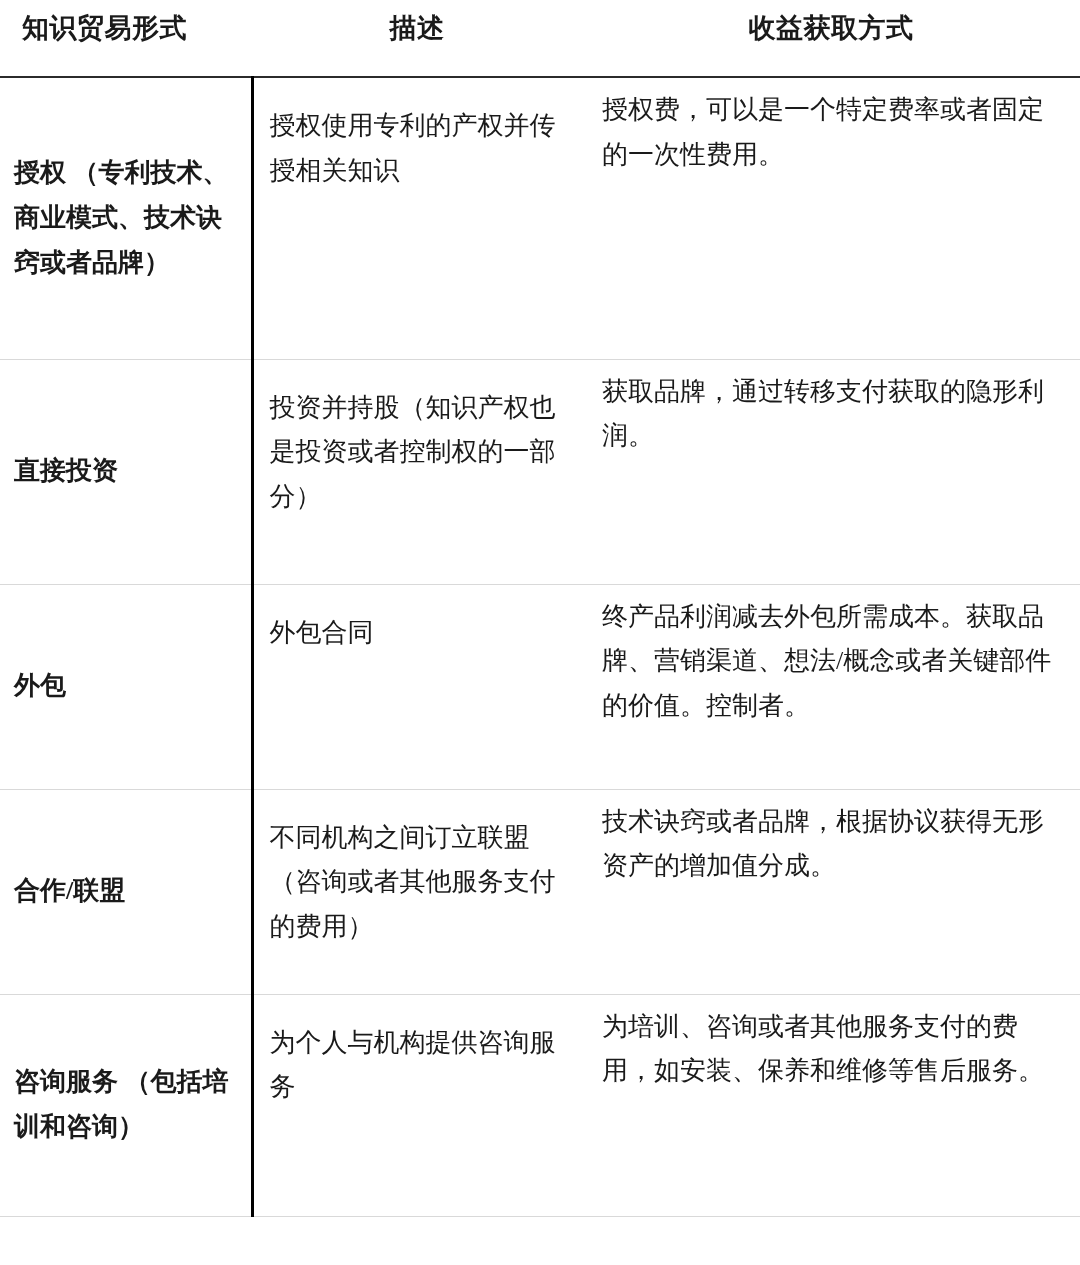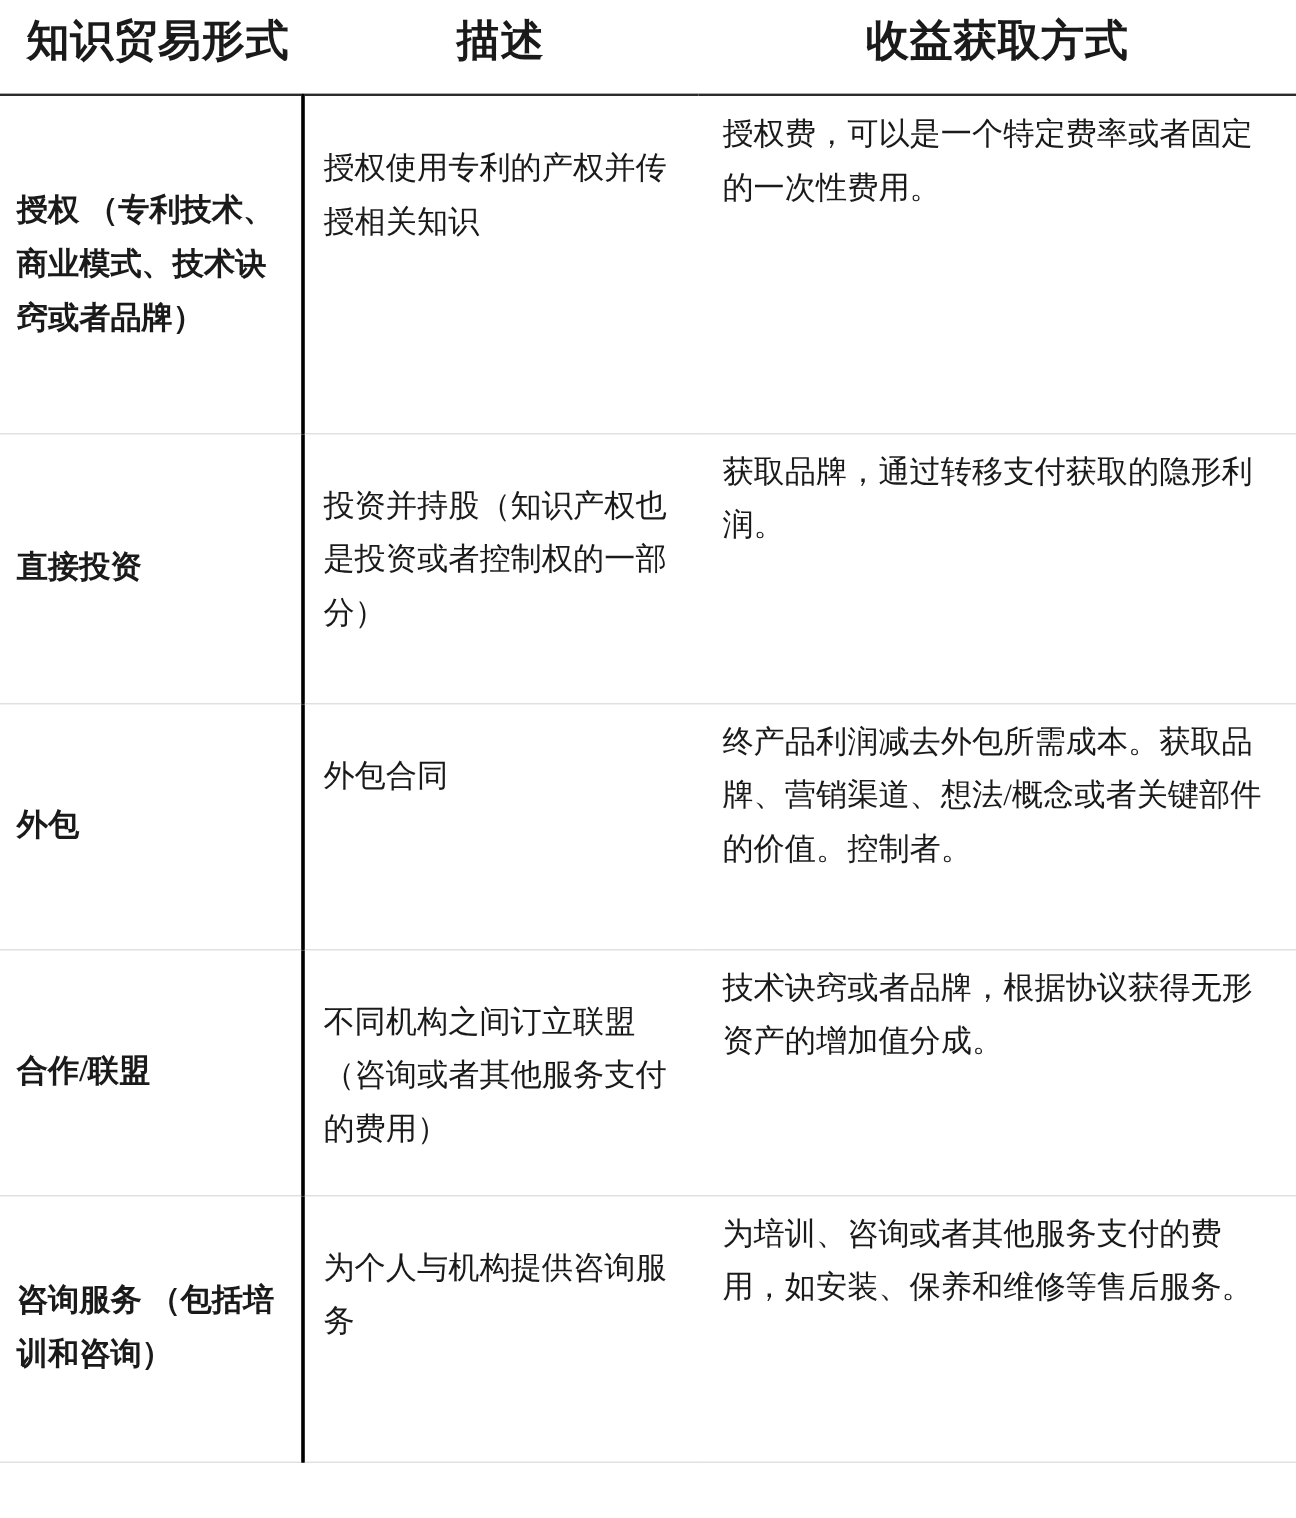--- a/index.html
+++ b/index.html
@@ -25,23 +25,23 @@
     width: 1080px;
     table-layout: fixed;
   }
 
   table.kt col.c1 { width: 252px; }
   table.kt col.c2 { width: 330px; }
   table.kt col.c3 { width: 498px; }
 
   table.kt thead th {
     font-weight: bold;
-    font-size: 36px;
+    font-size: 27px;
     text-align: center;
-    padding: 10px 6px 19px 6px;
+    padding: 10px 6px 30px 6px;
     border-bottom: 2px solid #2b2b2b;
     vertical-align: middle;
     letter-spacing: 0.5px;
     margin-top: 22px;
   }
   table.kt thead th.left-head {
     text-align: left;
     padding-left: 22px;
   }
 
@@ -56,21 +56,21 @@
 
   table.kt tbody td.col-a {
     font-weight: bold;
     border-right: 3px solid #000000;
     padding-left: 14px;
     padding-right: 10px;
   }
 
   table.kt tbody td.col-b {
     vertical-align: top;
-    padding-top: 38px;
+    padding-top: 26px;
     margin-left: 48px;
   }
   table.kt tbody td.col-c {
     vertical-align: top;
     padding-top: 10px;
     padding-left: 20px;
   }
 
   tr.r-auth td { height: 282px; }
   tr.r-invest td { height: 225px; }

